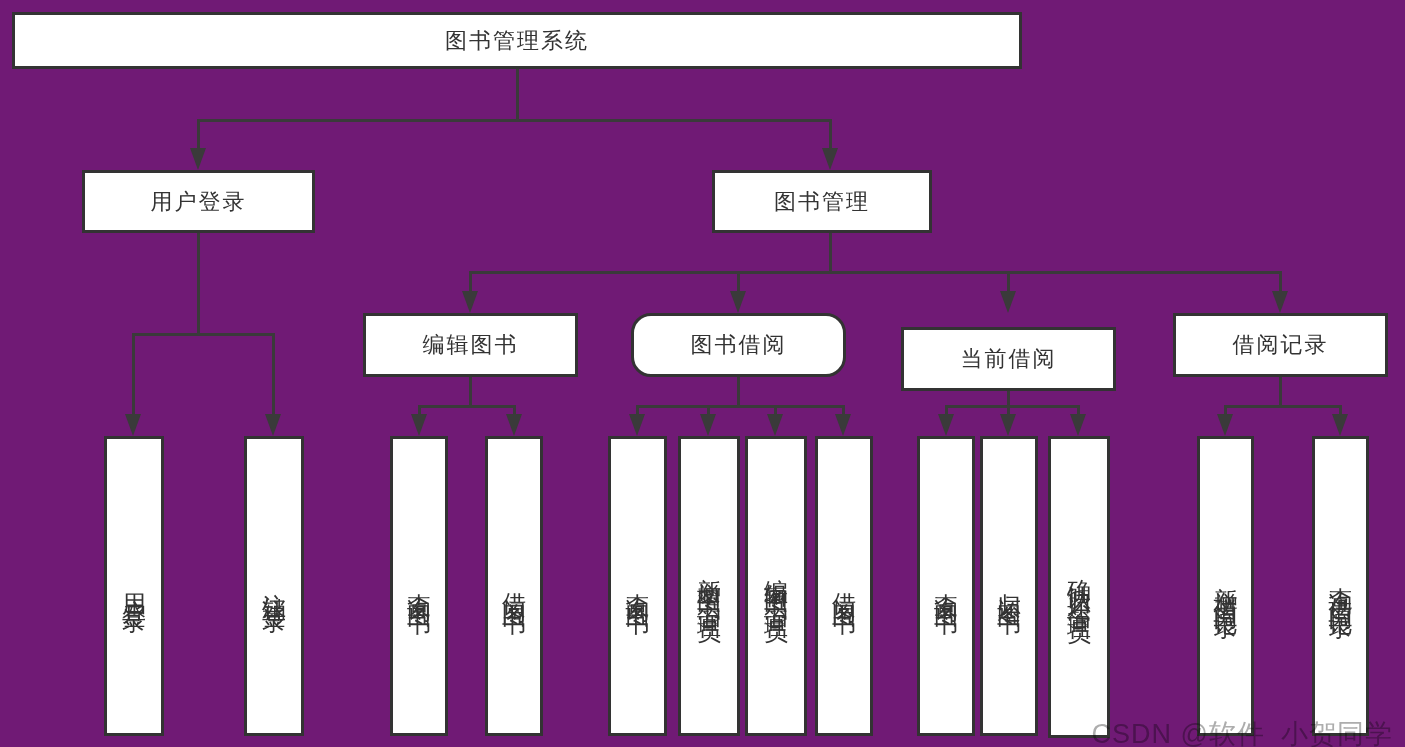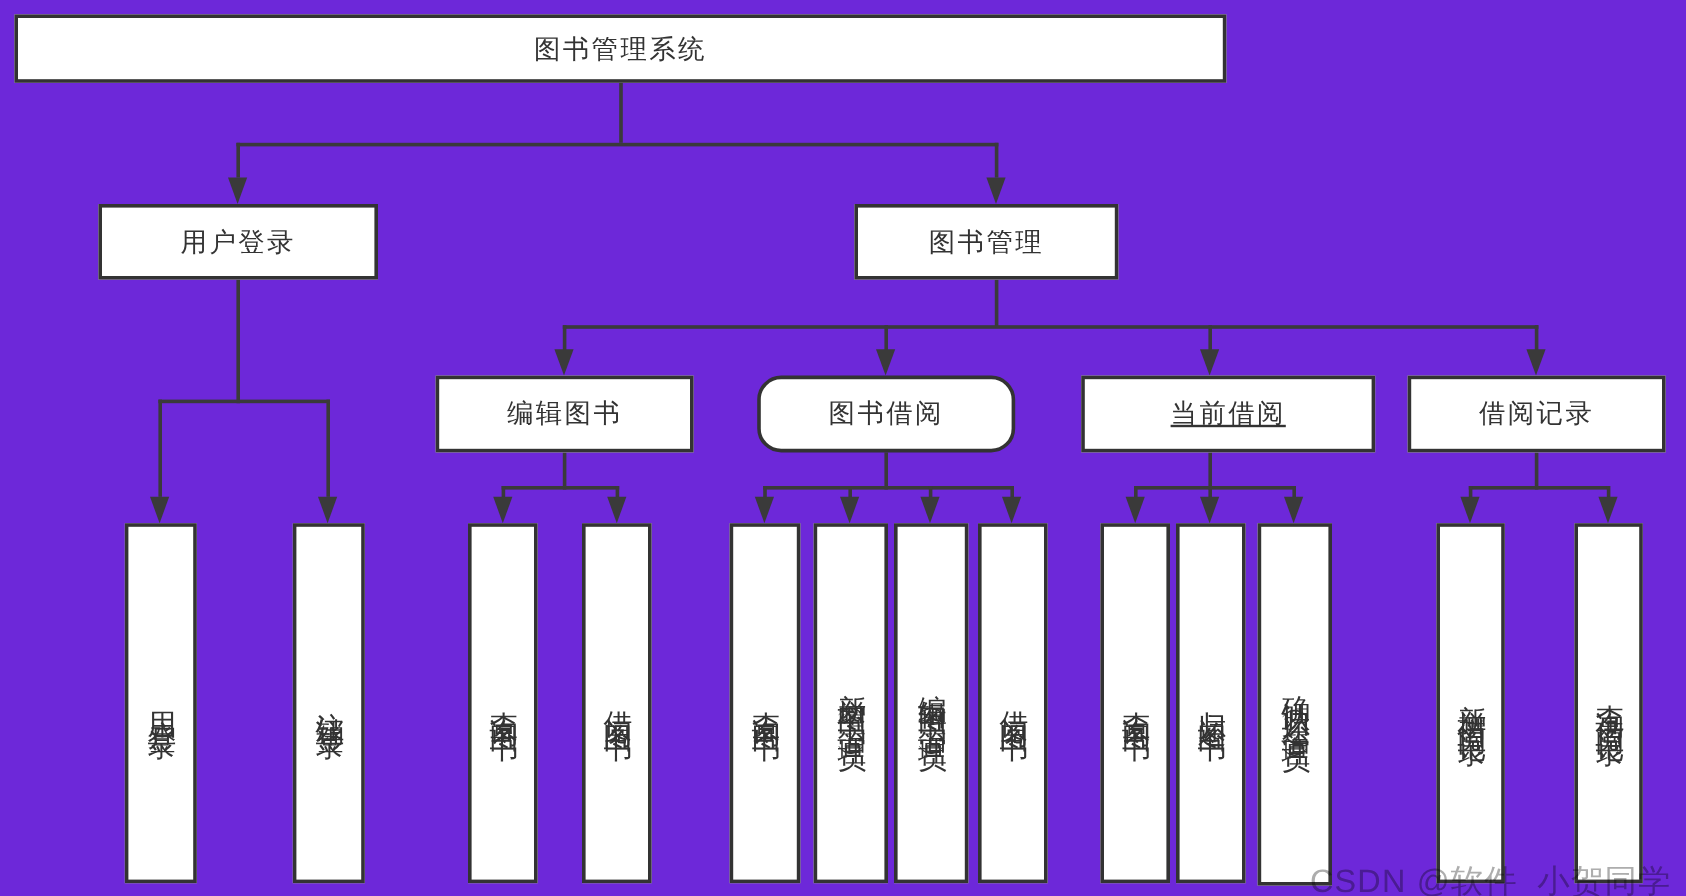--- a/index.html
+++ b/index.html
@@ -1,20 +1,20 @@
 <!DOCTYPE html>
 <html><head>
 <meta charset="utf-8">
 <style>
   html, body { margin: 0; padding: 0; background: #ffffff; }
   .canvas {
     position: relative;
     width: 1405px;
     height: 747px;
-    background: #6d28d9;
+    background: #701a75;
     overflow: hidden;
     font-family: "Liberation Sans", "DejaVu Sans", sans-serif;
   }
   .node {
     position: absolute;
     box-sizing: border-box;
     background: #ffffff;
     border: 3px solid #333333;
     color: #333333;
     display: flex;
@@ -112,21 +112,21 @@
       <div class="arrow" style="left: 938px; top: 414px;"></div>
       <div class="arrow" style="left: 1000px; top: 414px;"></div>
       <div class="arrow" style="left: 1070px; top: 414px;"></div>
       <div class="arrow" style="left: 1217px; top: 414px;"></div>
       <div class="arrow" style="left: 1332px; top: 414px;"></div>
       <div class="node h" style="left: 12px; top: 12px; width: 1010px; height: 57px;">图书管理系统</div>
       <div class="node h" style="left: 82px; top: 170px; width: 233px; height: 63px;">用户登录</div>
       <div class="node h" style="left: 712px; top: 170px; width: 220px; height: 63px;">图书管理</div>
       <div class="node h" style="left: 363px; top: 313px; width: 215px; height: 64px;">编辑图书</div>
       <div class="node h" style="left: 631px; top: 313px; width: 215px; height: 64px; border-radius: 20px;">图书借阅</div>
-      <div class="node h" style="left: 901px; top: 313px; width: 245px; height: 64px; text-decoration: underline;">当前借阅</div>
+      <div class="node h" style="left: 901px; top: 327px; width: 215px; height: 64px;">当前借阅</div>
       <div class="node h" style="left: 1173px; top: 313px; width: 215px; height: 64px;">借阅记录</div>
       <div class="node v" style="left: 104px; top: 436px; width: 60px; height: 300px;">用户登录</div>
       <div class="node v" style="left: 244px; top: 436px; width: 60px; height: 300px;">注销登录</div>
       <div class="node v" style="left: 390px; top: 436px; width: 58px; height: 300px;">查询图书</div>
       <div class="node v" style="left: 485px; top: 436px; width: 58px; height: 300px;">借阅图书</div>
       <div class="node v" style="left: 608px; top: 436px; width: 59px; height: 300px;">查询图书</div>
       <div class="node v" style="left: 678px; top: 436px; width: 62px; height: 300px;">新增图书（管理员）</div>
       <div class="node v" style="left: 745px; top: 436px; width: 62px; height: 300px;">编辑图书（管理员）</div>
       <div class="node v" style="left: 815px; top: 436px; width: 58px; height: 300px;">借阅图书</div>
       <div class="node v" style="left: 917px; top: 436px; width: 58px; height: 300px;">查询图书</div>

